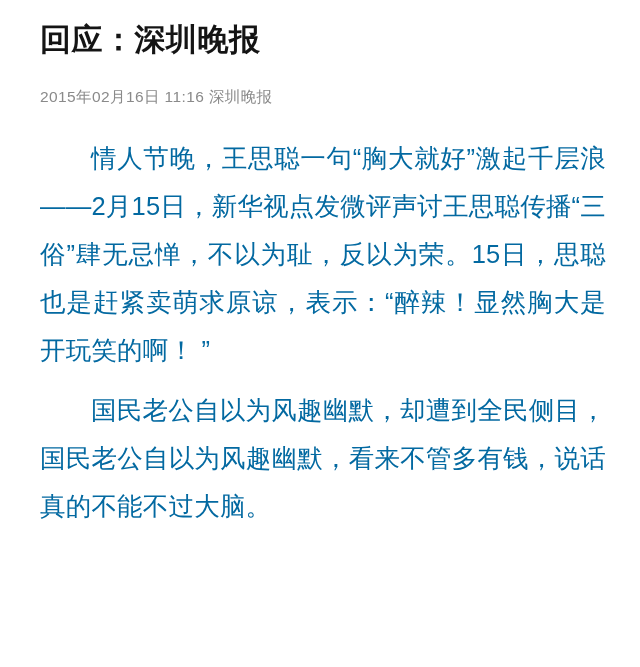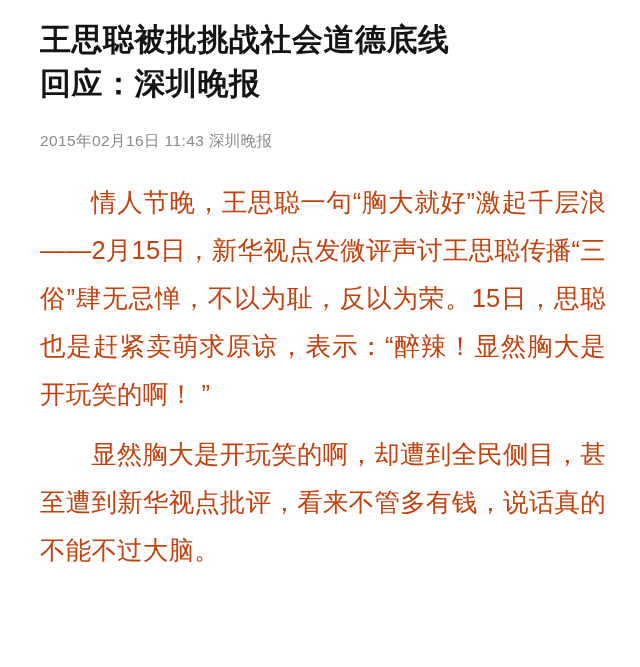--- a/index.html
+++ b/index.html
@@ -39,41 +39,40 @@
     letter-spacing: 0.4px;
     font-family: "Liberation Sans", sans-serif;
   }
   .body {
     margin-top: 26px;
   }
   .para {
     font-size: 25.5px;
     line-height: 48px;
     letter-spacing: 0.2px;
-    color: #c2410c;
+    color: #0369a1;
     margin: 0 0 12px 0;
     text-indent: 2em;
     text-align: justify;
     text-justify: inter-ideograph;
     font-family: "Liberation Sans", sans-serif;
   }
   .para:last-child {
     margin-bottom: 0;
   }
 </style>
 </head>
 <body>
 
 <div class="article">
 
   <h1 class="headline">
-    <span class="line">王思聪被批挑战社会道德底线</span>
     <span class="line">回应：深圳晚报</span>
   </h1>
 
-  <div class="meta">2015年02月16日 11:43 深圳晚报</div>
+  <div class="meta">2015年02月16日 11:16 深圳晚报</div>
 
   <div class="body">
     <p class="para">情人节晚，王思聪一句“胸大就好”激起千层浪——2月15日，新华视点发微评声讨王思聪传播“三俗”肆无忌惮，不以为耻，反以为荣。15日，思聪也是赶紧卖萌求原谅，表示：“醉辣！显然胸大是开玩笑的啊！ ”</p>
-    <p class="para">显然胸大是开玩笑的啊，却遭到全民侧目，甚至遭到新华视点批评，看来不管多有钱，说话真的不能不过大脑。</p>
+    <p class="para">国民老公自以为风趣幽默，却遭到全民侧目，国民老公自以为风趣幽默，看来不管多有钱，说话真的不能不过大脑。</p>
   </div>
 
 </div>
 
 </body></html>

